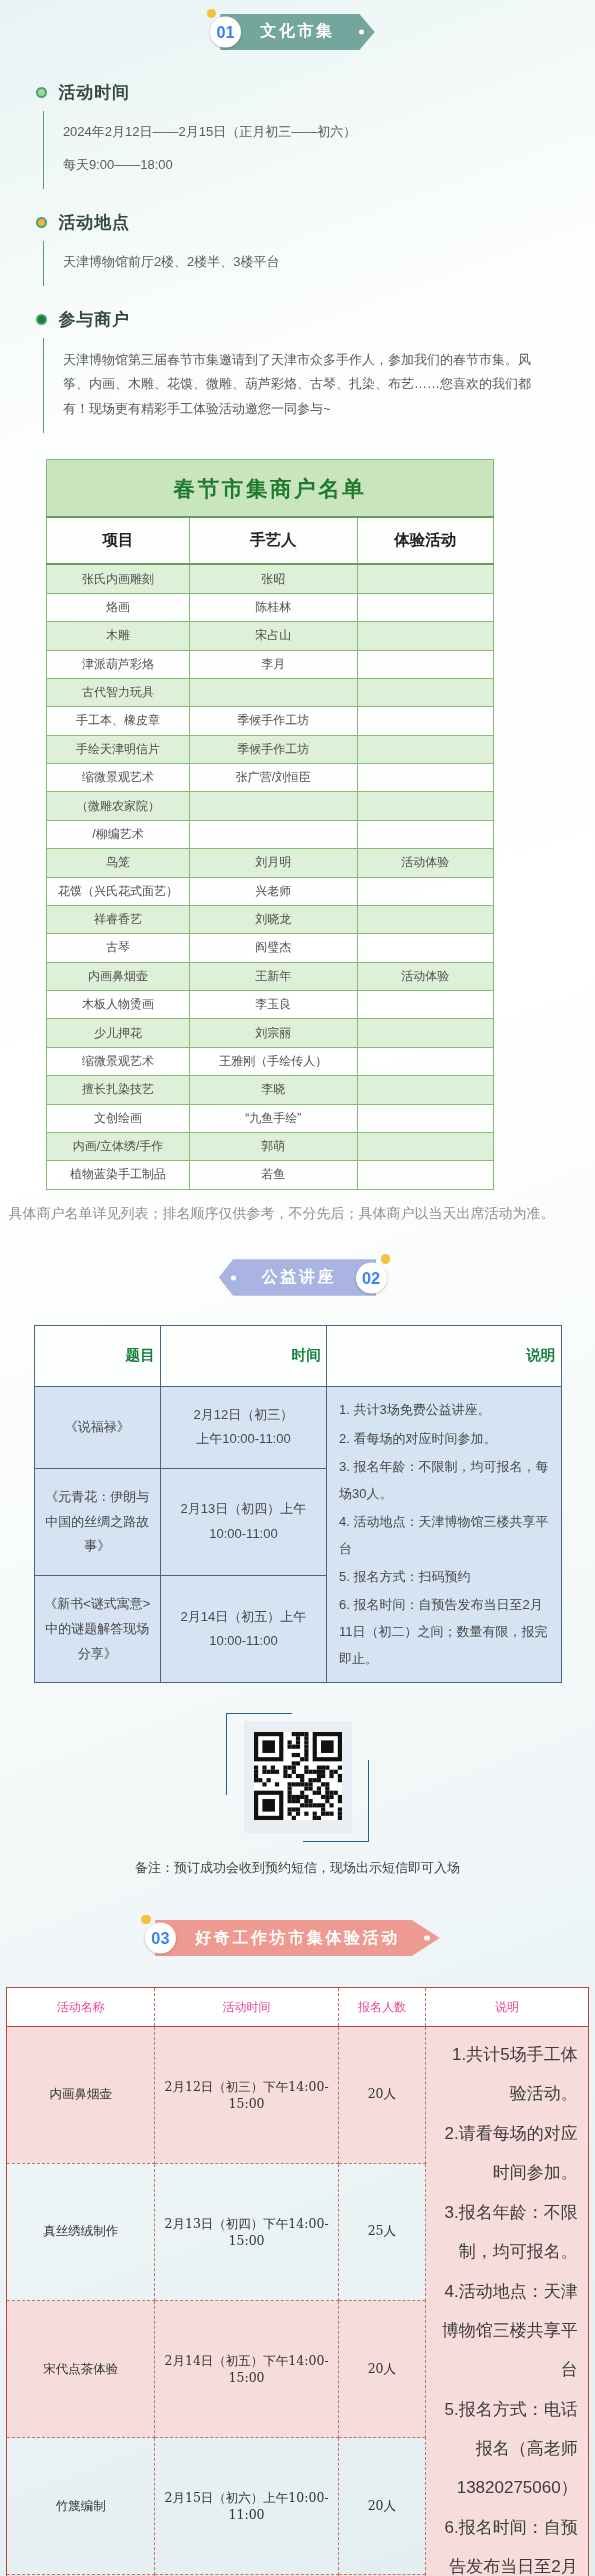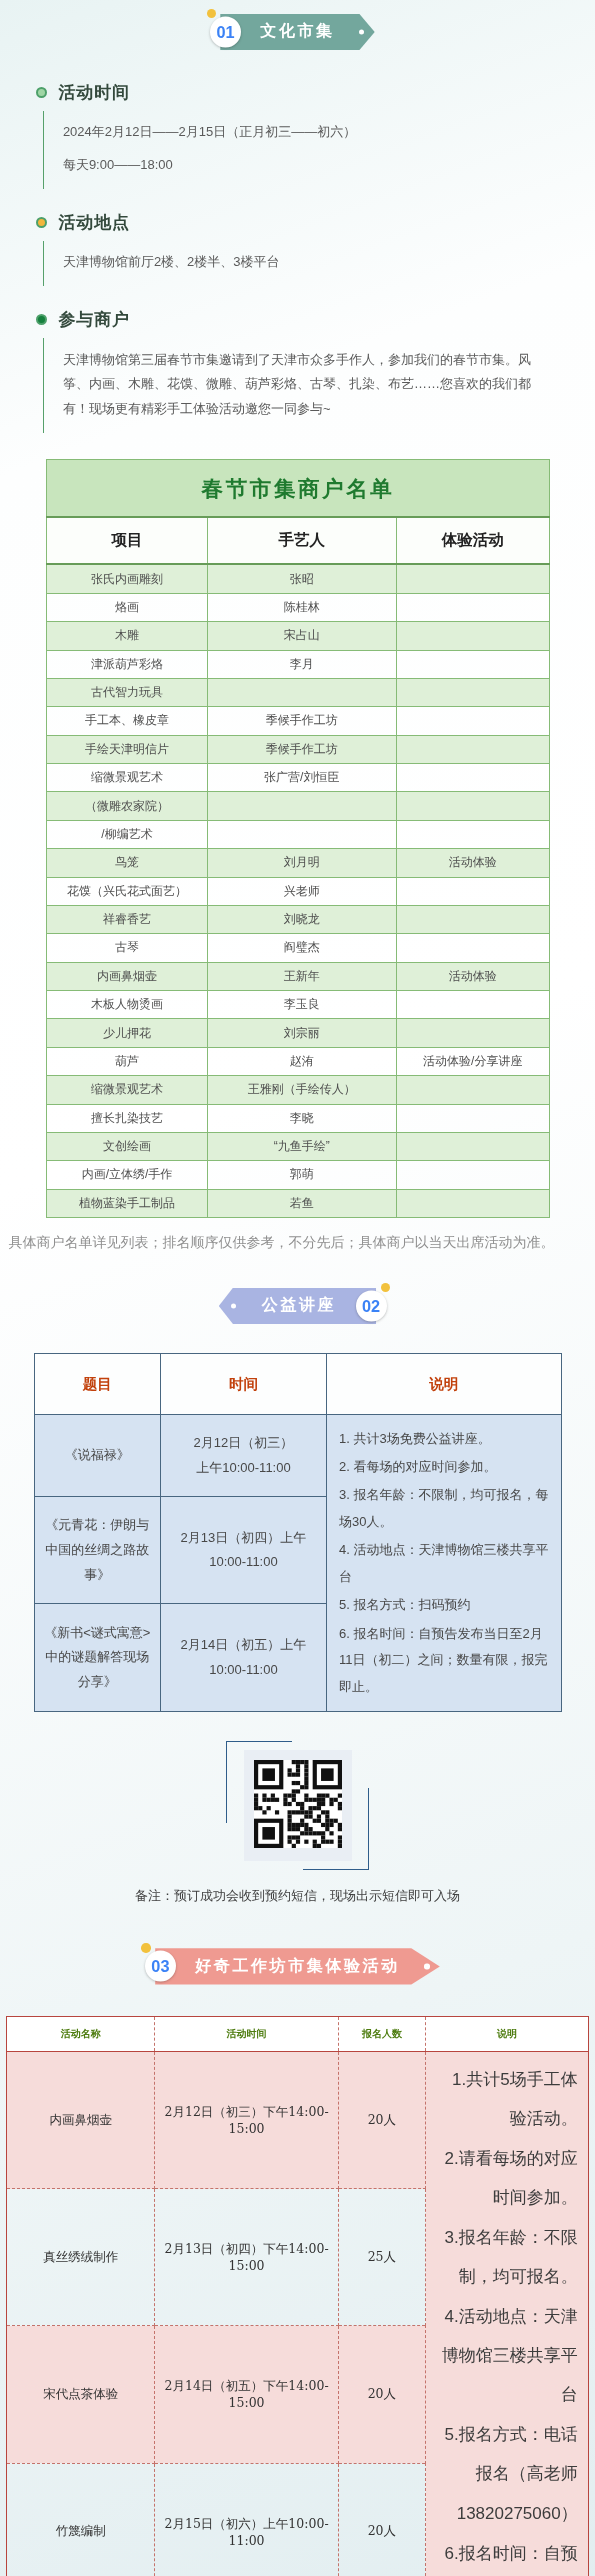--- a/index.html
+++ b/index.html
@@ -36,55 +36,55 @@
   .bullet { width:11.2px; height:11.2px; border-radius:50%; border:2.6px solid #4da06a; flex:0 0 auto; }
   .bullet-green  { background:#9fd6a5; }
   .bullet-yellow { background:#f2b63c; }
   .bullet-solid  { background:#15803d; }
   .info-body { border-left:1.7px solid #56a06b; margin:6.9px 0 0 6.9px; padding:1.7px 22.4px 3.4px 19px;
     font-size:13px; color:#5a5a5a; line-height:1.9; }
   .info-body p { margin:7.7px 0; }
 
   
   table { border-collapse:collapse; }
-  .t1 { width:504px; margin:26px 0 0 46px; border:1.7px solid #86bb76; }
+  .t1 { width:448px; margin:26px 0 0 46px; border:1.7px solid #86bb76; }
   .t1 .t1-title { background:#c8e5bd; color:#1f7a2f; font-size:21.5px; font-weight:800;
     letter-spacing:2.6px; padding:13.8px 6.9px; border-bottom:2.6px solid #679c58;
     font-family:"Liberation Sans", sans-serif; text-align:center; }
   .t1 th.colhead { font-family:"DejaVu Serif", serif; font-size:15.5px; color:#222;
     padding:12px 5.2px; border:1.7px solid #86bb76; border-bottom:2.6px solid #679c58; background:#fcfefb; }
   .t1 td { border:1.7px solid #86bb76; padding:5.2px 3.4px; font-size:12px; color:#4f4f4f;
     text-align:center; height:24px; }
   .t1 colgroup col:nth-child(1){width:32%;} .t1 colgroup col:nth-child(2){width:37.5%;}
   .t1 tbody tr:nth-child(odd) td { background:#dff0d8; }
   .t1-footnote { text-align:left; color:#8f8f8f; font-size:14px; margin:15.5px 8.6px 22.4px; }
 
   
   .t2 { width:528px; margin:20.6px auto 0; border:1.7px solid #40685c; }
-  .t2 th { background:#fdfefe; font-size:14.6px; font-weight:bold; color:#c2410c;
-    padding:20.6px 5.2px; border:1.7px solid #486680; }
+  .t2 th { background:#fdfefe; font-size:14.6px; font-weight:bold; color:#15803d;
+    padding:20.6px 5.2px; border:1.7px solid #486680;text-align:right; }
   .t2 td { background:#d6e3f2; border:1.7px solid #486680; font-size:13px; color:#484848;
     text-align:center; padding:13.8px 8.6px; line-height:1.9; }
   .t2 td.t2-time { white-space:pre-line; }
   .t2 td.t2-notes { text-align:left; vertical-align:middle; padding:8.6px 12px; }
   .t2 td.t2-notes p { margin:1.7px 0; line-height:2.05; }
   .t2 colgroup col:nth-child(1){width:24%;} .t2 colgroup col:nth-child(2){width:31.5%;}
 
   
   .qr-zone { margin:38px auto 0; width:129px; position:relative; }
   .qr-panel { background:#e9eef4; padding:10.3px; width:108px; margin:0 auto; }
   .qr-zone::before { content:""; position:absolute; left:-6.9px; top:-8.6px; width:65px; height:81px;
     border-left:1.7px solid #2f5d8a; border-top:1.7px solid #2f5d8a; }
   .qr-zone::after { content:""; position:absolute; right:-6.9px; bottom:-8.6px; width:65px; height:81px;
     border-right:1.7px solid #2f5d8a; border-bottom:1.7px solid #2f5d8a; }
   .remark { text-align:center; color:#3f3f3f; font-size:13px; margin:26px 8.6px 29px; }
 
   
   .t3 { width:583px; margin:22.4px auto 0; border:1.7px solid #b8453e; }
-  .t3 th { background:#fff; font-size:10px; font-weight:bold; color:#4d7c0f;
+  .t3 th { background:#fff; font-size:12px; font-weight:normal; color:#ec4899;
     padding:10.3px 3.4px; border:0.9px dashed #c4736b; border-bottom:1.7px solid #b8453e; }
   .t3 td { border:0.9px dashed #c4736b; text-align:center; padding:22.4px 5.2px;
     font-family:"DejaVu Serif", serif; font-size:12.5px; color:#333; }
   .t3 tbody tr:nth-child(odd) td { background:#f6dcda; }
   .t3 td.t3-notes { background:#f6dcda; font-family:"Liberation Sans", sans-serif;
     text-align:right; padding:6.9px 10.3px; color:#3c3c3c; font-size:17px; vertical-align:middle; }
   .t3 td.t3-notes p { line-height:2.3; margin:0.9px 0; }
   .t3 colgroup col:nth-child(1){width:25.5%;} .t3 colgroup col:nth-child(2){width:31.5%;}
   .t3 colgroup col:nth-child(3){width:15%;}
 </style>
@@ -227,25 +227,20 @@
       </tr>
       <tr>
         <td>木板人物烫画</td>
         <td>李玉良</td>
         <td></td>
       </tr>
       <tr>
         <td>少儿押花</td>
         <td>刘宗丽</td>
         <td></td>
-      </tr>
-      <tr>
-        <td>葫芦</td>
-        <td>赵洧</td>
-        <td>活动体验/分享讲座</td>
       </tr>
       <tr>
         <td>缩微景观艺术</td>
         <td>王雅刚（手绘传人）</td>
         <td></td>
       </tr>
       <tr>
         <td>擅长扎染技艺</td>
         <td>李晓</td>
         <td></td>

